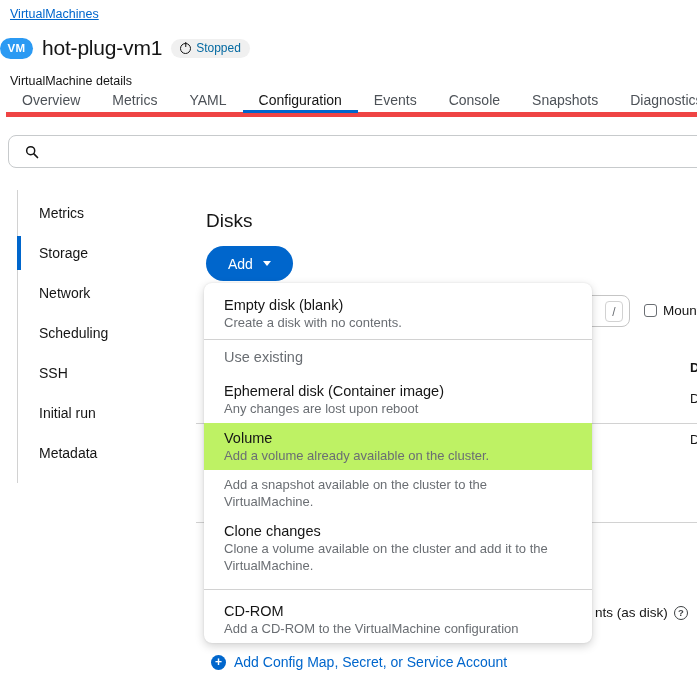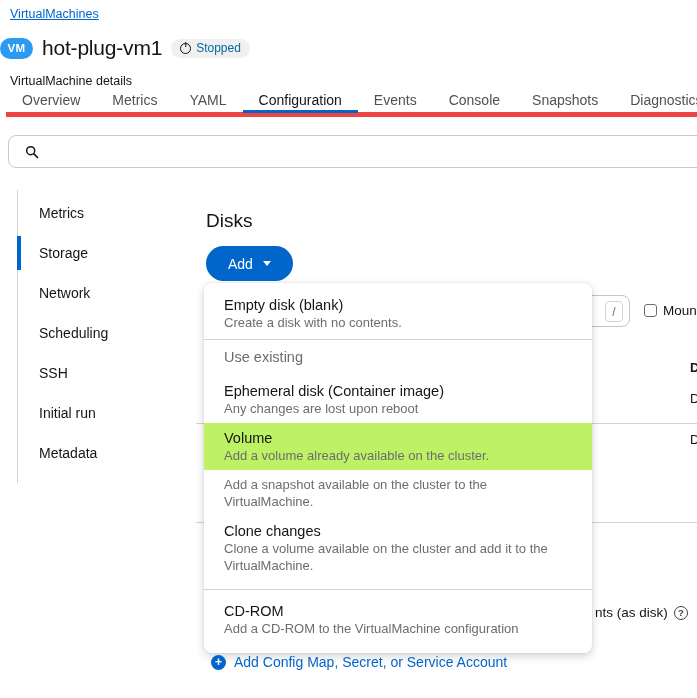--- a/index.html
+++ b/index.html
@@ -54,21 +54,21 @@
     border:1px solid #d2d2d2; border-radius:4px; font-size:12px; color:#6a6e73; }
   .mount-check { position:absolute; left:644px; top:304px; width:13px; height:13px; border:1px solid #6a6e73;
     border-radius:3px; background:#fff; z-index:1; cursor:pointer; }
   .mount-label { position:absolute; left:663px; top:303px; font-size:13.5px; white-space:nowrap; z-index:1; }
   .tbl-divider { position:absolute; left:196px; width:501px; height:1px; background:#d2d2d2; z-index:1; }
   .tbl-frag { position:absolute; left:690px; font-size:13px; white-space:nowrap; z-index:1; }
   .tbl-frag.hdr { font-weight:bold; }
 
   
   .menu { position:absolute; left:204px; top:283px; width:388px; background:#fff; border-radius:8px;
-    box-shadow:0 3px 10px rgba(0,0,0,.18), 0 0 2px rgba(0,0,0,.1); padding:7px 0 10px; z-index:5; }
+    box-shadow:0 3px 10px rgba(0,0,0,.18), 0 0 2px rgba(0,0,0,.1); padding:7px 0 0; z-index:5; }
   .mi { padding:6px 20px; cursor:pointer; }
   .mi.hover { background:#bef264; }
   .mi .t { font-size:14.5px; line-height:18px; color:#151515; }
   .mi .d { font-size:13px; line-height:17px; color:#6a6e73; margin-top:0; }
   .menu-divider { height:1px; background:#d2d2d2; margin:2px 0 0; }
   .menu-divider.lg { margin:9px 0 6px; }
   .menu-group { padding:8px 20px 10px; font-size:14.5px; line-height:18px; color:#6a6e73; }
 
   
   .env-note { position:absolute; left:595px; top:605px; font-size:13.5px; color:#151515; display:flex; align-items:center; gap:6px; z-index:1; white-space:nowrap; }

